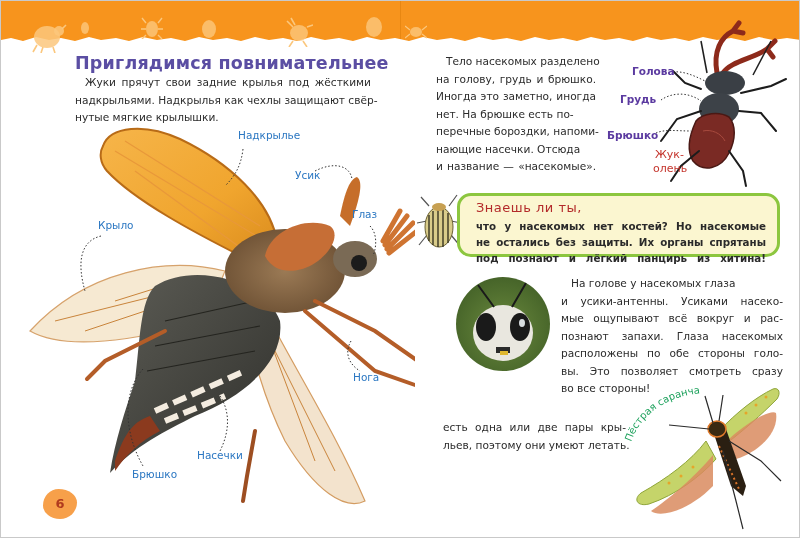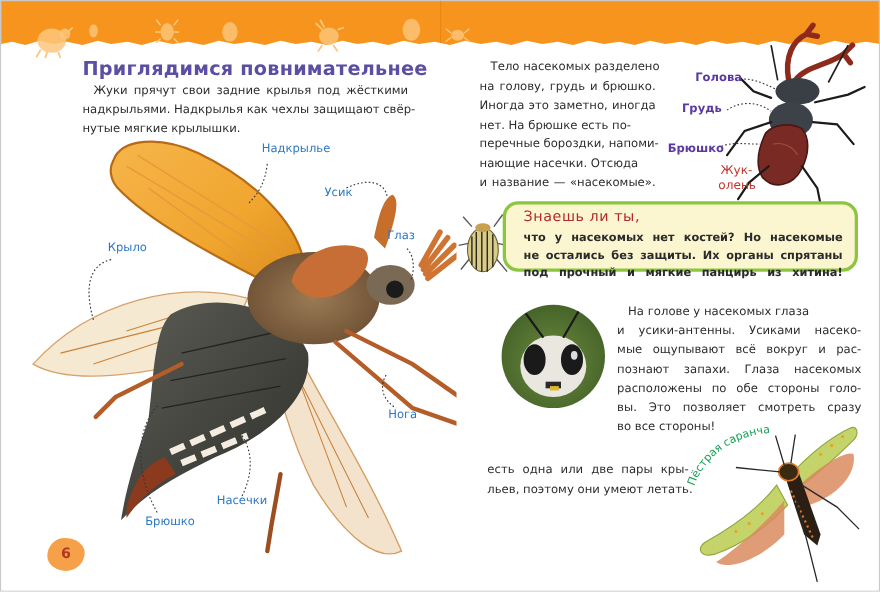--- a/index.html
+++ b/index.html
@@ -32,21 +32,21 @@
     svg.art { position: absolute; left: 0; top: 0; pointer-events: none; }
 
     .page-badge { position: absolute; left: 28px; top: 488px; width: 34px; height: 30px; }
     .page-badge .blob { position: absolute; inset: 0; background: #f7a04a; border-radius: 46% 54% 50% 50% / 55% 45% 55% 45%; }
     .page-badge span { position: absolute; left: 0; top: 0; width: 34px; height: 30px; line-height: 30px; text-align: center; font-weight: bold; font-size: 13px; color: #b03a1e; }
 
     .body-text { left: 435px; top: 52px; width: 160px; }
     .head-text { left: 560px; top: 274px; width: 222px; }
     .wings-text { left: 442px; top: 418px; width: 183px; }
 
-    .callout { position: absolute; left: 456px; top: 182px; width: 323px; height: 64px; background: #fbf6d0; border: 3.5px solid #8cc63f; border-radius: 14px; }
+    .callout { position: absolute; left: 456px; top: 192px; width: 323px; height: 64px; background: #fbf6d0; border: 3.5px solid #8cc63f; border-radius: 14px; }
     .callout-title { position: absolute; left: 16px; top: 4px; font-family: "DejaVu Sans", sans-serif; font-size: 13px; color: #b32a2a; letter-spacing: 0.5px; white-space: nowrap; }
     .callout-text { position: absolute; left: 16px; top: 22px; width: 290px; font-size: 10.3px; line-height: 16px; font-weight: bold; color: #2a2a2a; }
     .callout-text .line { display: block; white-space: nowrap; text-align: justify; text-align-last: justify; }
 
     .bee-circle { position: absolute; left: 455px; top: 276px; width: 94px; height: 94px; border-radius: 50%; overflow: hidden; background: radial-gradient(circle at 50% 55%, #6b8a3e 0%, #48662a 70%, #3b5423 100%); }
 
     .locust-label { position: absolute; left: 612px; top: 386px; width: 120px; height: 60px; }
   </style>
 </head>
 <body>
@@ -220,21 +220,21 @@
       <ellipse cx="438" cy="226" rx="14" ry="20" fill="#d9cc8a" stroke="#6a6033" stroke-width="1"></ellipse>
       <path d="M432 210 L432 244 M437 208 L437 246 M442 208 L442 246 M447 212 L447 242 M428 214 L428 240" stroke="#2c2a1a" stroke-width="1.3"></path>
       <ellipse cx="438" cy="206" rx="7" ry="4" fill="#c7a052"></ellipse>
     </svg>
 
     <div class="callout">
       <div class="callout-title">Знаешь ли ты,</div>
       <div class="callout-text">
         <span class="line">что у насекомых нет костей? Но насекомые</span>
         <span class="line">не остались без защиты. Их органы спрятаны</span>
-        <span class="line">под прочный и мягкие панцирь из хитина!</span>
+        <span class="line">под познают и лёгкий панцирь из хитина!</span>
       </div>
     </div>
 
     <div class="bee-circle">
       <svg width="94" height="94" viewBox="0 0 94 94">
         <ellipse cx="47" cy="56" rx="30" ry="28" fill="#e9e7df"></ellipse>
         <ellipse cx="30" cy="50" rx="10" ry="14" fill="#1a1a1a"></ellipse>
         <ellipse cx="64" cy="50" rx="10" ry="14" fill="#1a1a1a"></ellipse>
         <ellipse cx="66" cy="46" rx="3" ry="4" fill="#d8dde0"></ellipse>
         <rect x="40" y="70" width="14" height="6" fill="#2a2a2a"></rect>

